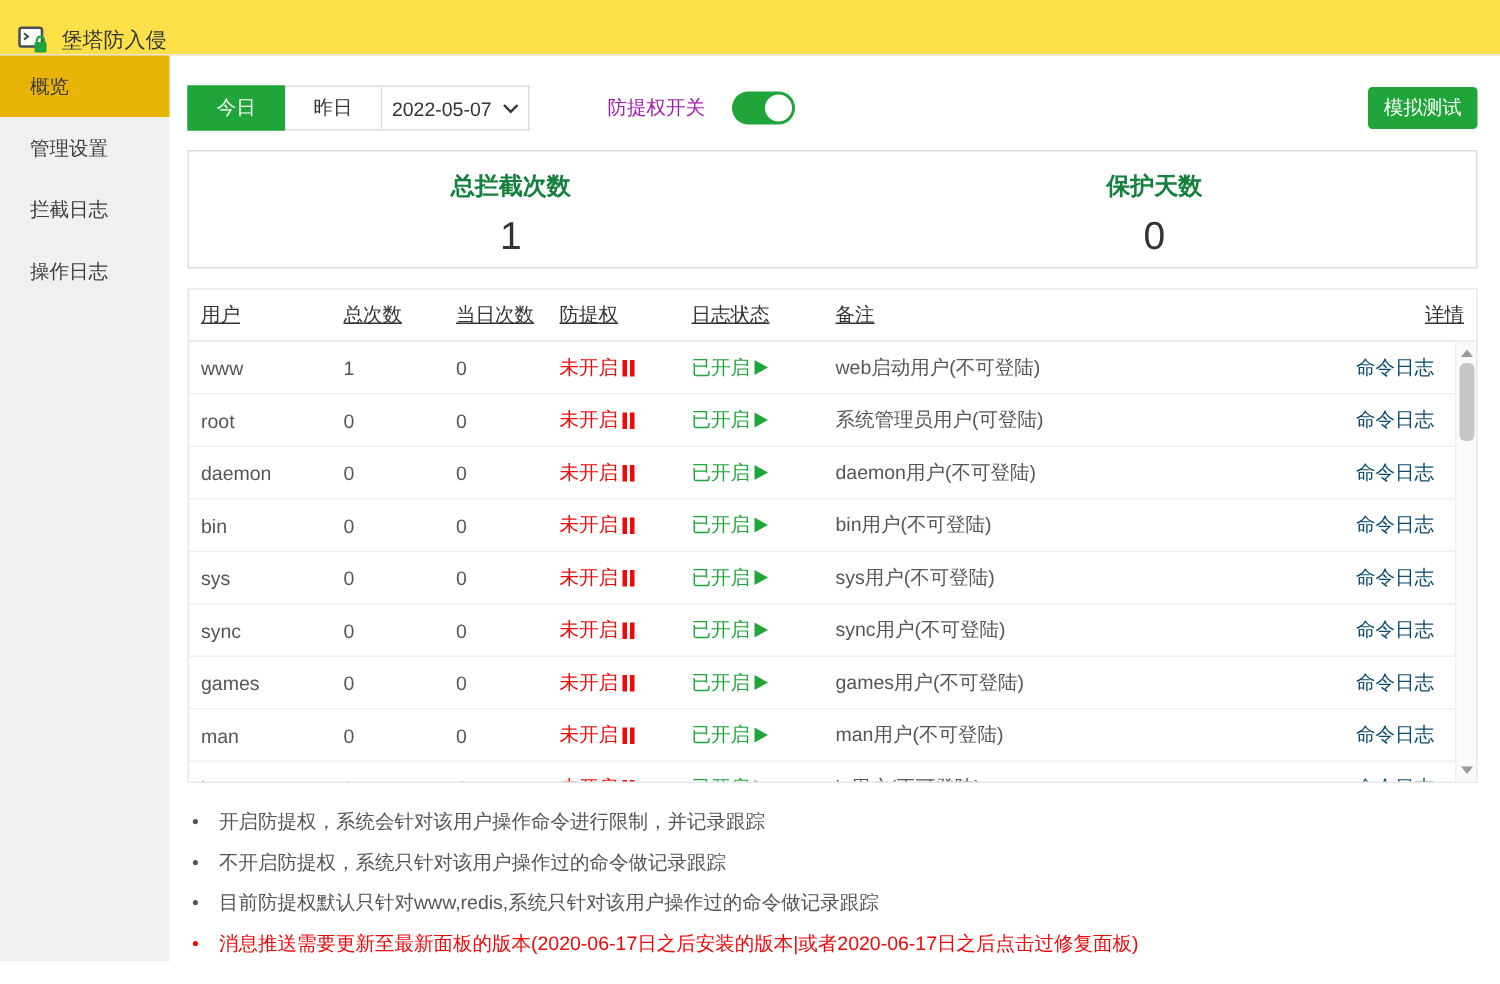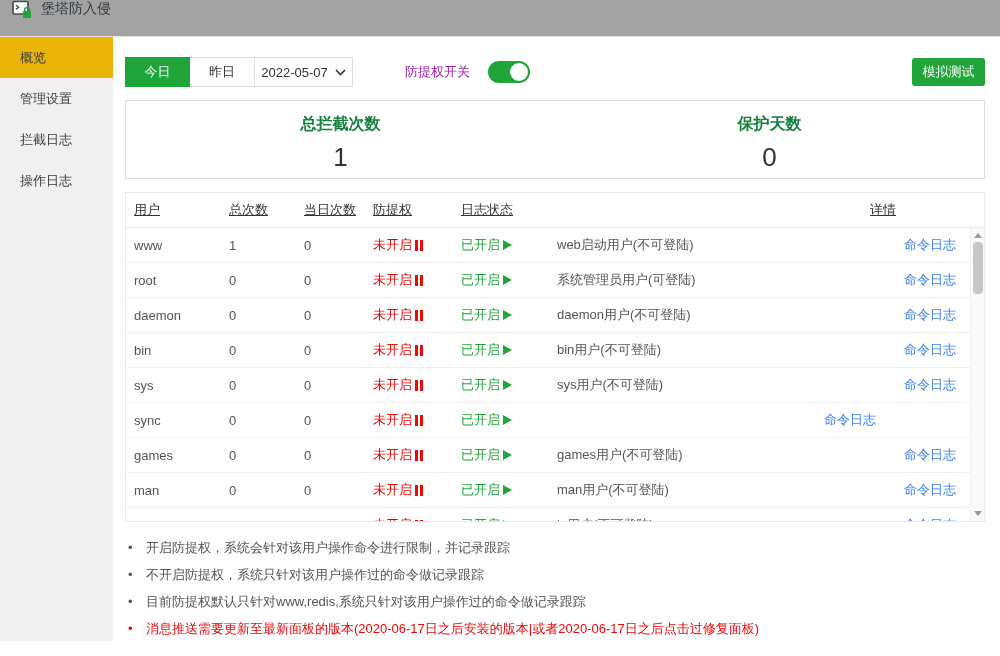--- a/index.html
+++ b/index.html
@@ -5,22 +5,22 @@
   * { margin:0; padding:0; box-sizing:border-box; }
   html,body { width:1000px; height:656px; }
   body {
     position:relative; background:#fff; overflow:hidden;
     font-family:"Liberation Sans","DejaVu Sans",sans-serif;
     font-size:13px; color:#333;
   }
   
   .appbar {
     position:absolute; top:0; left:0; width:1000px; height:37px;
-    background:#a3a3a3; border-bottom:1px solid #e5e5e5;
-    display:flex; align-items:flex-start; padding-left:12px;
+    background:#fde047; border-bottom:1px solid #e5e5e5;
+    display:flex; align-items:flex-end; padding-left:12px;
   }
   .appbar .logo { display:flex; align-items:center; }
   .appbar .title { margin-left:8px; font-size:14px; color:#30373d; }
   
   .sidebar {
     position:absolute; top:37px; left:0; width:113px; height:604px;
     background:#f0f0f0;
   }
   .side-item {
     height:41px; display:flex; align-items:center; padding-left:20px;
@@ -78,21 +78,21 @@
   .thead { height:35px; padding:0 8px; border-bottom:1px solid #e8e8e8; color:#333;text-decoration:underline; }
   .tbody { position:relative; height:293px; overflow:hidden; }
   .tr { height:35px; padding:0 28px 0 8px; border-bottom:1px solid #f0f0f0; color:#555; }
   .th:last-child, .td:last-child { text-align:right; }
   .td.status-off { color:#ef0808; display:flex; align-items:center; cursor:pointer; }
   .pause-icon { display:inline-block; width:8px; height:11px; margin-left:3px;
     border-left:3px solid #ef0808; border-right:3px solid #ef0808; }
   .td.status-on { color:#20a53a; display:flex; align-items:center; cursor:pointer; }
   .play-icon { display:inline-block; width:0; height:0; margin-left:3px;
     border-left:9px solid #20a53a; border-top:5px solid transparent; border-bottom:5px solid transparent; }
-  .td.link { color:#3b82f6; cursor:pointer; }
+  .td.link { color:#0c4a6e; cursor:pointer; }
   
   .vscroll {
     position:absolute; top:0; right:0; width:14px; height:293px;
     background:#fafafa; border-left:1px solid #f0f0f0; cursor:pointer;
   }
   .arr { position:absolute; left:3px; width:0; height:0;
     border-left:4px solid transparent; border-right:4px solid transparent; }
   .arr-up { top:5px; border-bottom:5px solid #9a9a9a; }
   .arr-down { bottom:5px; border-top:5px solid #9a9a9a; }
   .thumb { position:absolute; top:14px; left:2px; width:10px; height:52px;
@@ -164,20 +164,21 @@
   </div>
   </div>
 
 <div class="table">
   <div class="thead" id="thead">
       <div class="th">用户</div>
       <div class="th">总次数</div>
       <div class="th">当日次数</div>
       <div class="th">防提权</div>
       <div class="th">日志状态</div>
+      <div class="th">备注</div>
       <div class="th">详情</div>
     </div>
   <div class="tbody" id="tbody">
     <div class="tr">
     <div class="td">www</div>
     <div class="td">1</div>
     <div class="td">0</div>
     <div class="td status-off">
       <span>未开启</span>
       <span class="pause-icon"></span>
@@ -254,20 +255,21 @@
     <div class="td">0</div>
     <div class="td">0</div>
     <div class="td status-off">
       <span>未开启</span>
       <span class="pause-icon"></span>
     </div>
     <div class="td status-on">
       <span>已开启</span>
       <span class="play-icon"></span>
     </div>
+    <div class="td">sync用户(不可登陆)</div>
     <div class="td link">命令日志</div>
   </div>
       <div class="tr">
     <div class="td">games</div>
     <div class="td">0</div>
     <div class="td">0</div>
     <div class="td status-off">
       <span>未开启</span>
       <span class="pause-icon"></span>
     </div>

